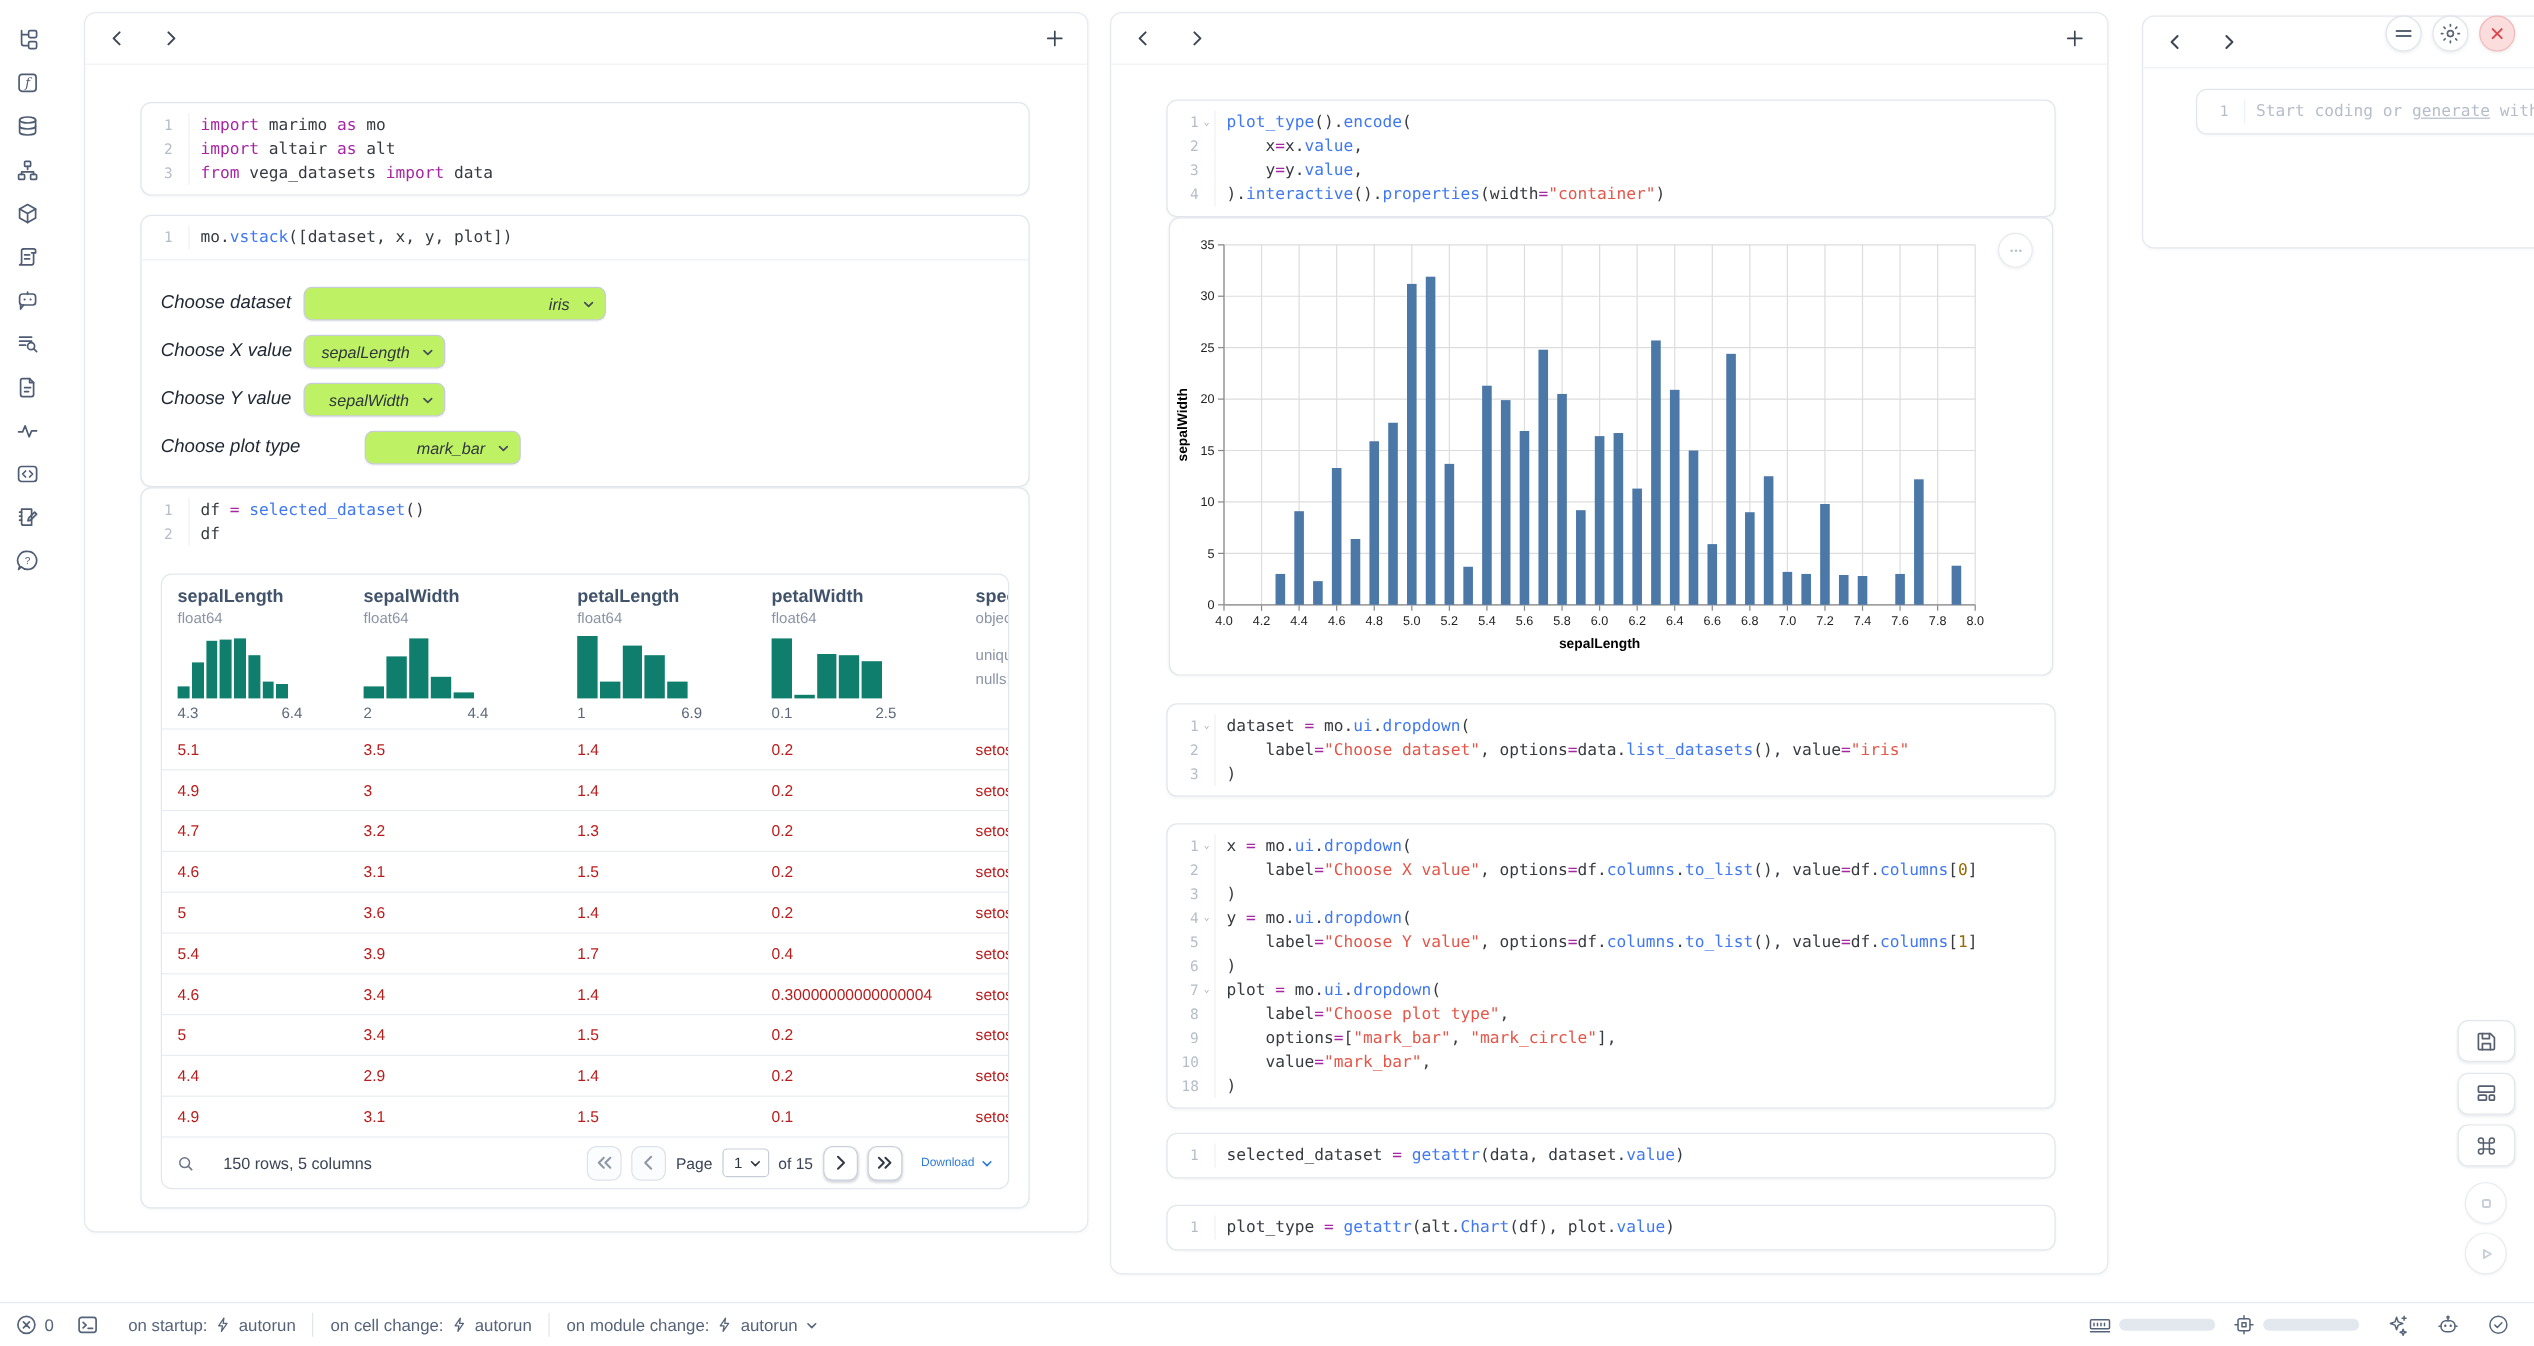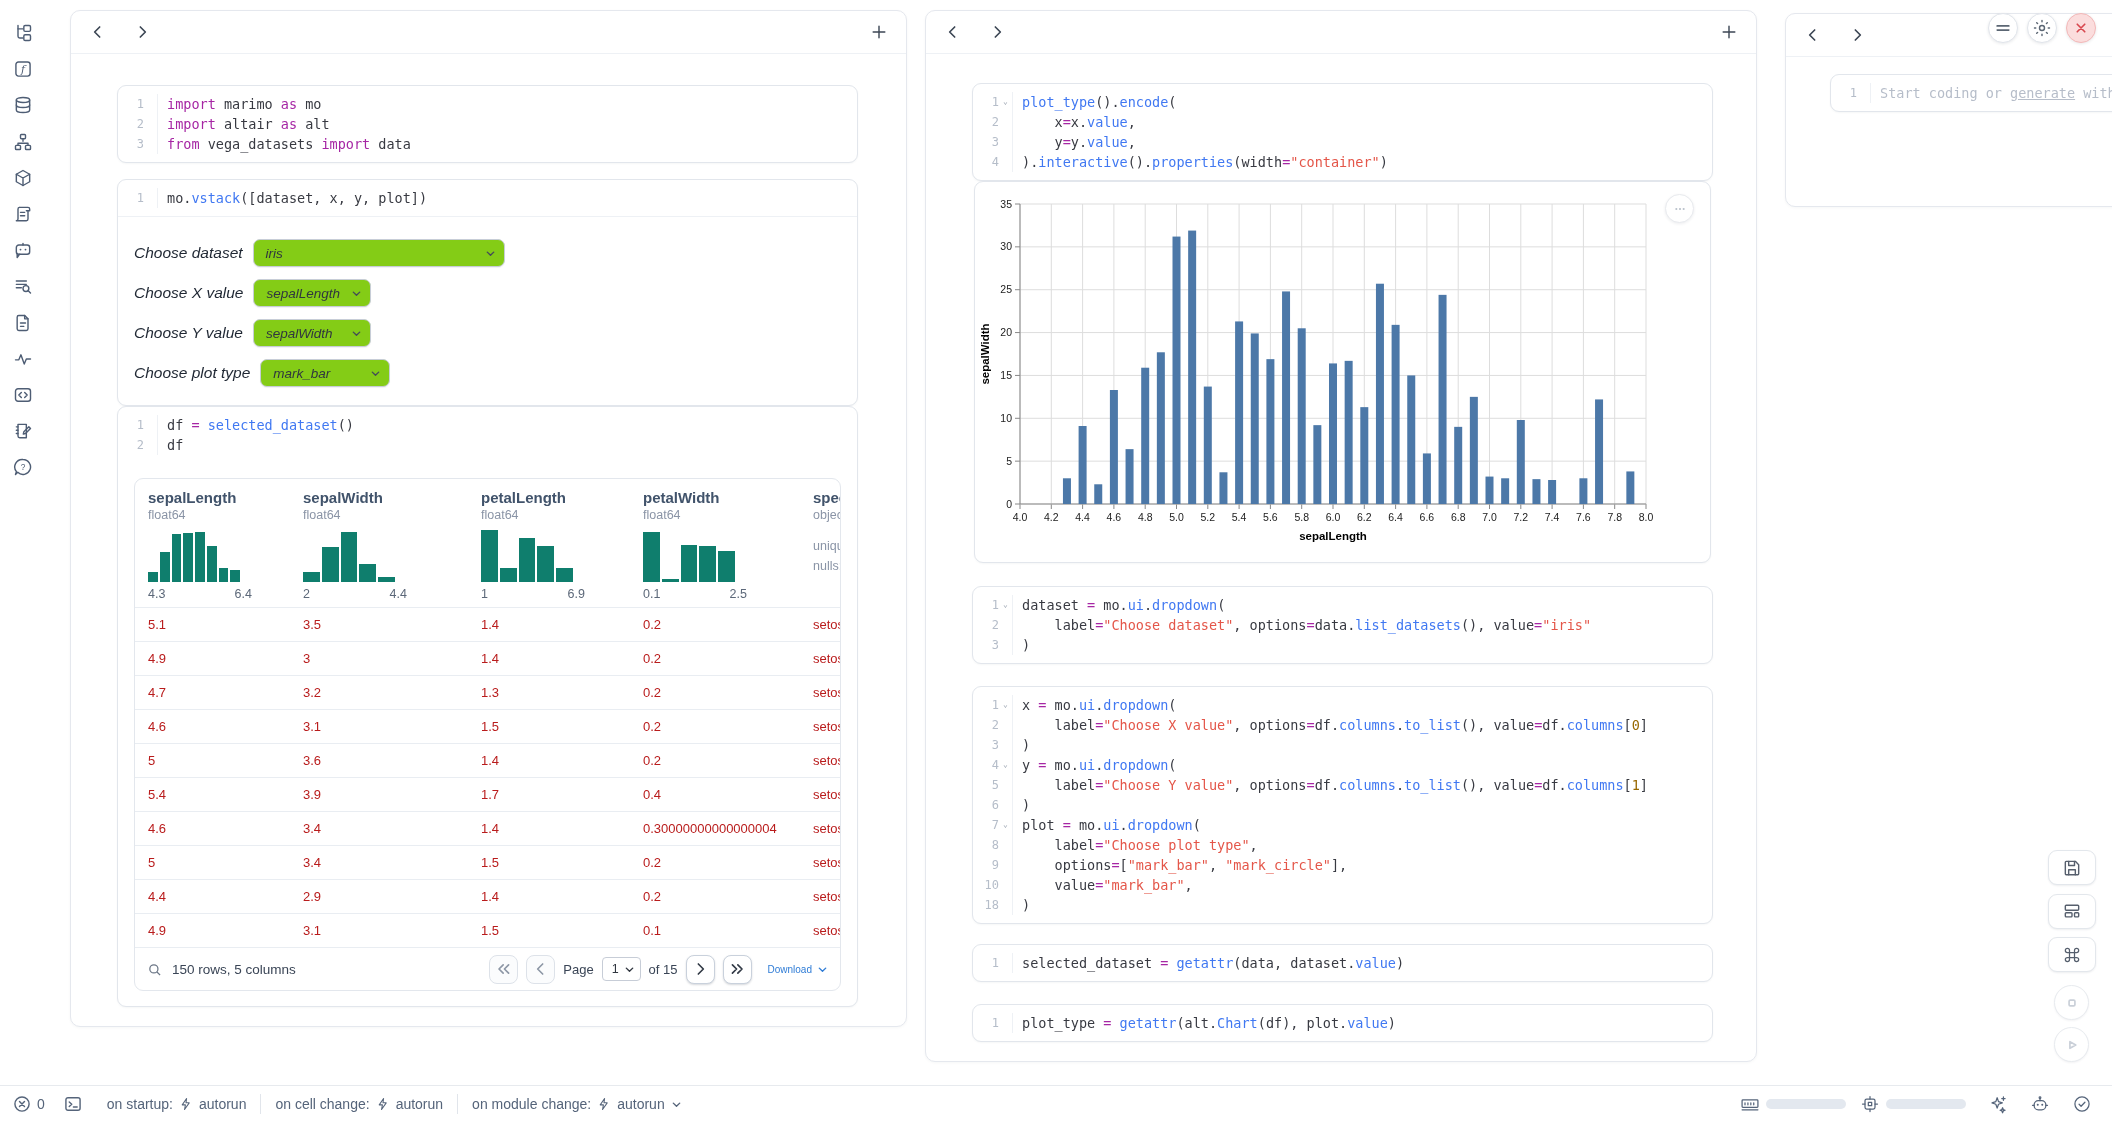--- a/index.html
+++ b/index.html
@@ -34,40 +34,40 @@
   .fold{width:13px;text-align:center;color:#9aa3b0;font-size:8px;flex:none;}
   .src{border-left:1px solid #eef1f5;padding-left:9px;flex:1;color:#383a42;}
   .tk-kw{color:#a626a4;} .tk-fn{color:#4078f2;} .tk-str{color:#e45649;}
   .tk-op{color:#a626a4;} .tk-num{color:#986801;} .tk-tx{color:#383a42;}
   .tk-ph,.tk-phu{color:#b6bdc9;} .tk-phu{text-decoration:underline;}
 
   
   .widget-out{padding:10px 16px 18px 16px;}
   .wrow{display:flex;align-items:center;margin-top:12px;font-style:italic;}
   .wlabel{font-size:15.5px;color:#1f2733;margin-right:10px;}
-  .wselect{height:26px;border:1px solid #c7cdd7;border-radius:7px;background:#84cc16;
+  .wselect{height:26px;border:1px solid #c7cdd7;border-radius:7px;background:#bef264;
            box-shadow:0 1px 1px rgba(30,40,60,.06);display:flex;align-items:center;
-           padding:0 8px 0 12px;font-size:13.5px;color:#30363f;cursor:pointer;justify-content:space-between;}
+           padding:0 8px 0 12px;font-size:13.5px;color:#30363f;cursor:pointer;justify-content:flex-end;}
   .wselect .ic{color:#444c58;margin-left:10px;}
 
   
   .table-wrap{margin:16px 16px 0 16px;border:1px solid #e3e7ed;border-radius:9px;overflow:hidden;width:705px;}
   .tgrid{display:grid;grid-template-columns:155px 178px 162px 170px 1fr;}
   .th{padding:10px 0 6px 13px;overflow:hidden;white-space:nowrap;}
   .th .cname{font-size:15px;font-weight:bold;color:#41536b;}
   .th .ctype{font-size:12.5px;color:#8a94a6;margin-top:2px;}
   .hist{margin-top:8px;height:52px;display:flex;align-items:flex-end;gap:2px;width:92px;}
   .hist .hbar{background:#0f7e6d;flex:1;}
   .hrange{width:104px;display:flex;justify-content:space-between;font-size:12.5px;color:#5c6879;margin-top:5px;}
   .cextra{font-size:12.5px;color:#8a94a6;margin-top:14px;line-height:20px;}
   .tr{border-top:1px solid #e9edf2;}
   .td{padding:0 0 0 13px;height:33px;line-height:33px;font-size:13px;color:#b91c1c;
       overflow:hidden;white-space:nowrap;}
   .tfoot{border-top:1px solid #e9edf2;height:42px;display:flex;align-items:center;padding:0 12px;gap:8px;}
-  .tfoot .summary{font-size:13.5px;color:#3a4556;margin-left:2px;}
+  .tfoot .summary{font-size:13.5px;color:#3a4556;margin-left:16px;}
   .pager-btn{width:27px;height:27px;border:1px solid #dde2e9;border-radius:8px;background:#fbfcfd;
              color:#8d97a6;display:flex;align-items:center;justify-content:center;cursor:pointer;}
   .pager-btn.en{background:#fff;border-color:#c9d1dc;color:#323a46;box-shadow:0 1px 2px rgba(30,40,60,.18);}
   .page-lbl{font-size:13px;color:#3a4556;}
   .page-sel{height:22px;border:1px solid #c7cdd7;border-radius:4px;display:flex;align-items:center;
             padding:0 5px 0 9px;font-size:12.5px;color:#30363f;gap:5px;cursor:pointer;background:#fff;}
   .dl{color:#2f7cd6;font-size:10px;display:flex;align-items:center;gap:5px;cursor:pointer;margin-left:8px;}
 
   
   .chart-box{position:absolute;left:48px;top:170px;width:735px;height:380px;border:1px solid #e2e6ec;
@@ -276,21 +276,21 @@
             <span>sepalWidth</span>
     <span class="ic">
               <svg width="11" height="11" viewBox="0 0 24 24" fill="none" stroke="currentColor" stroke-width="3" stroke-linecap="round" stroke-linejoin="round">
                 <path d="M5 9l7 7 7-7"></path>
               </svg>
             </span>
           </span>
         </div>
         <div class="wrow">
           <span class="wlabel">Choose plot type</span>
-          <span class="wselect" style="width: 108px;">
+          <span class="wselect" style="width: 108px; margin-left: 44px;">
             <span>mark_bar</span>
     <span class="ic">
               <svg width="11" height="11" viewBox="0 0 24 24" fill="none" stroke="currentColor" stroke-width="3" stroke-linecap="round" stroke-linejoin="round">
                 <path d="M5 9l7 7 7-7"></path>
               </svg>
             </span>
           </span>
         </div>
       </div>
   </div>

